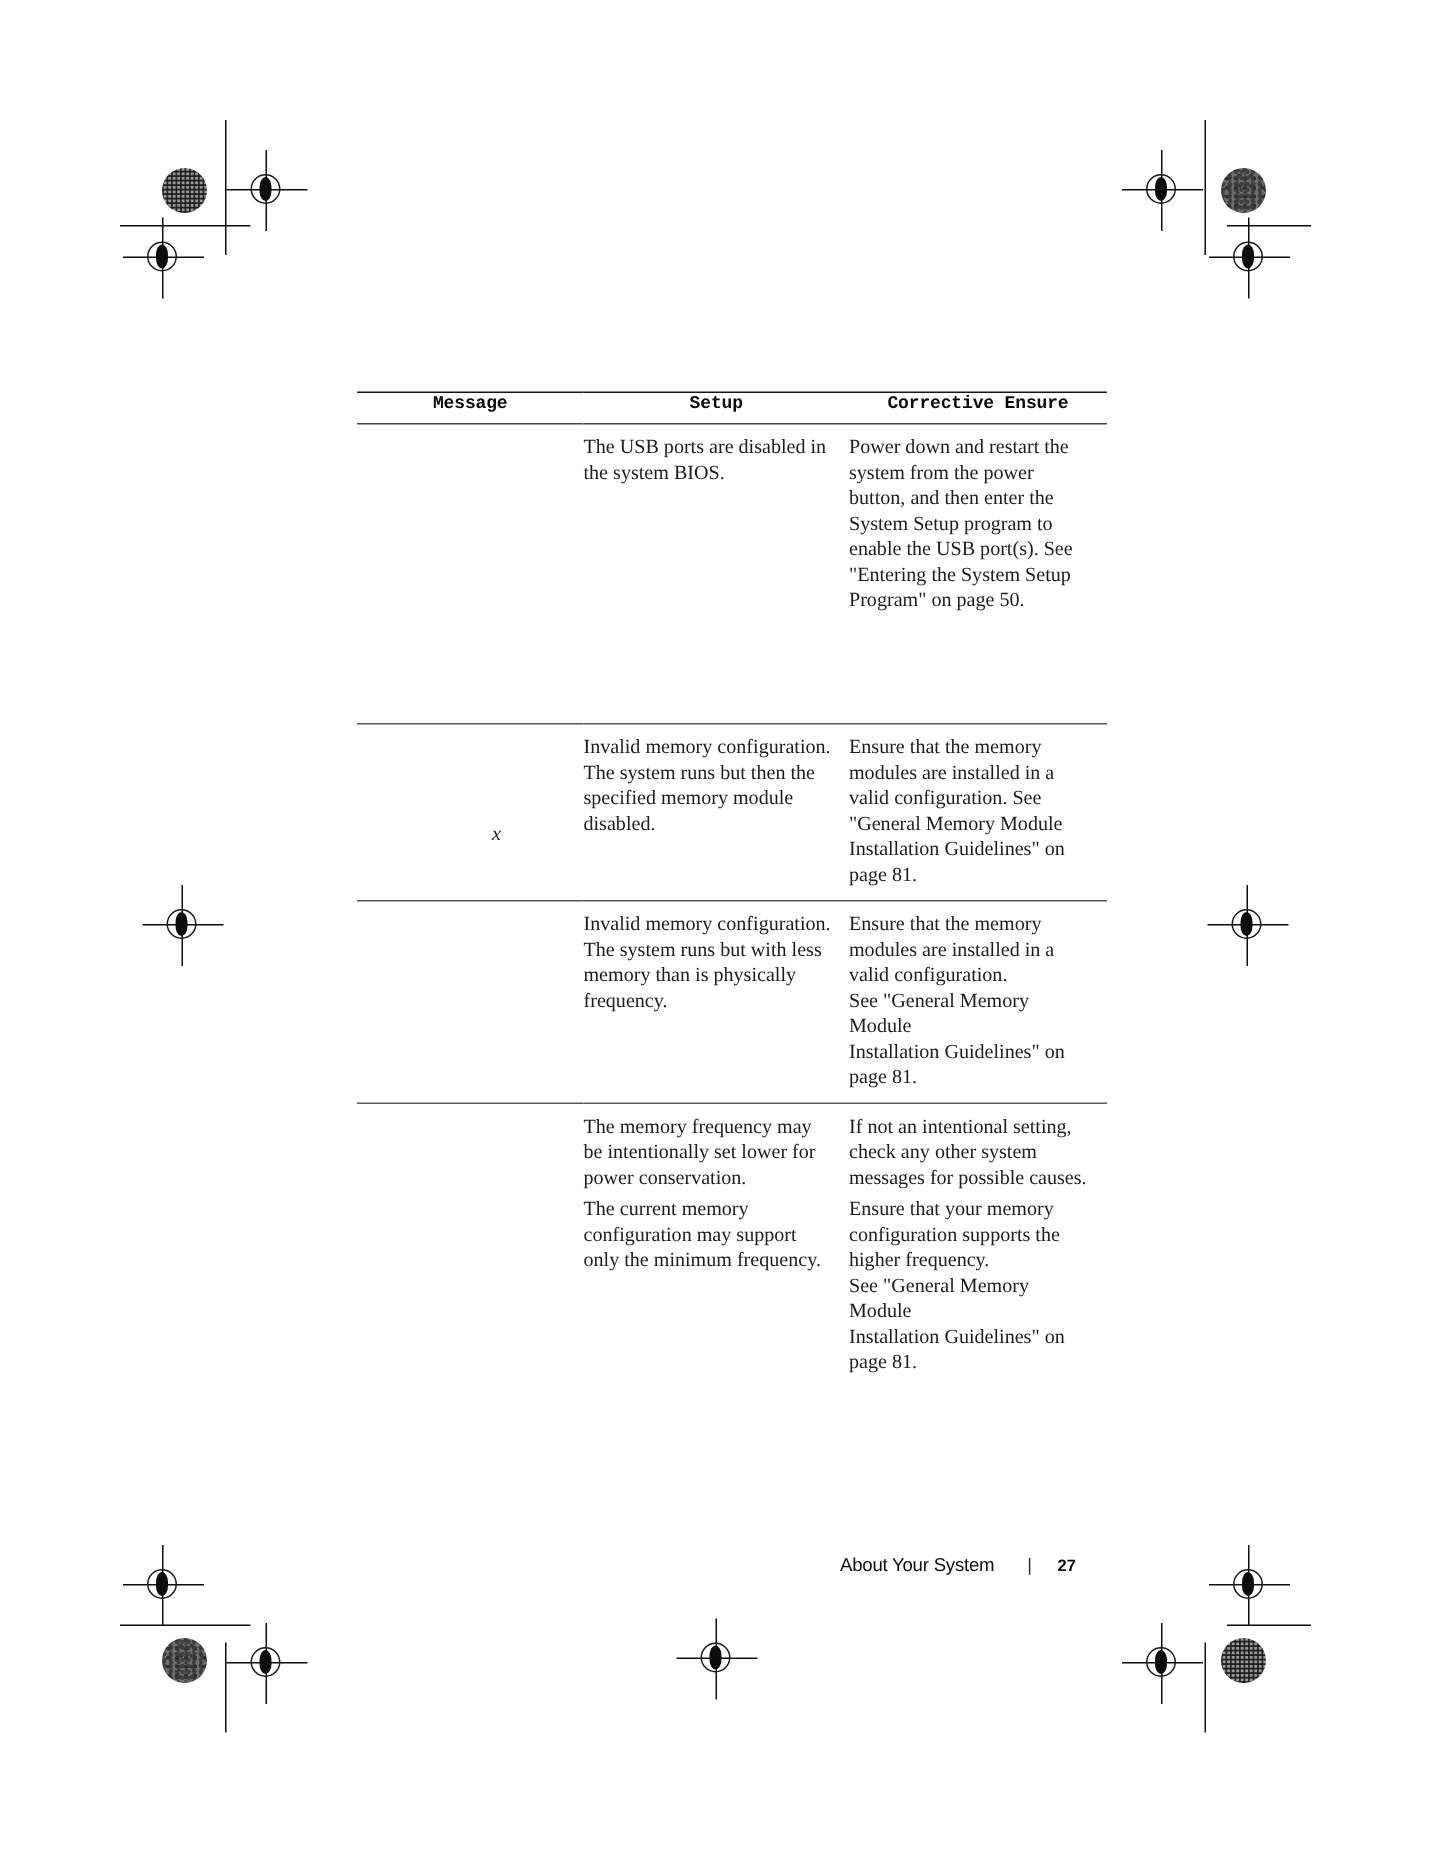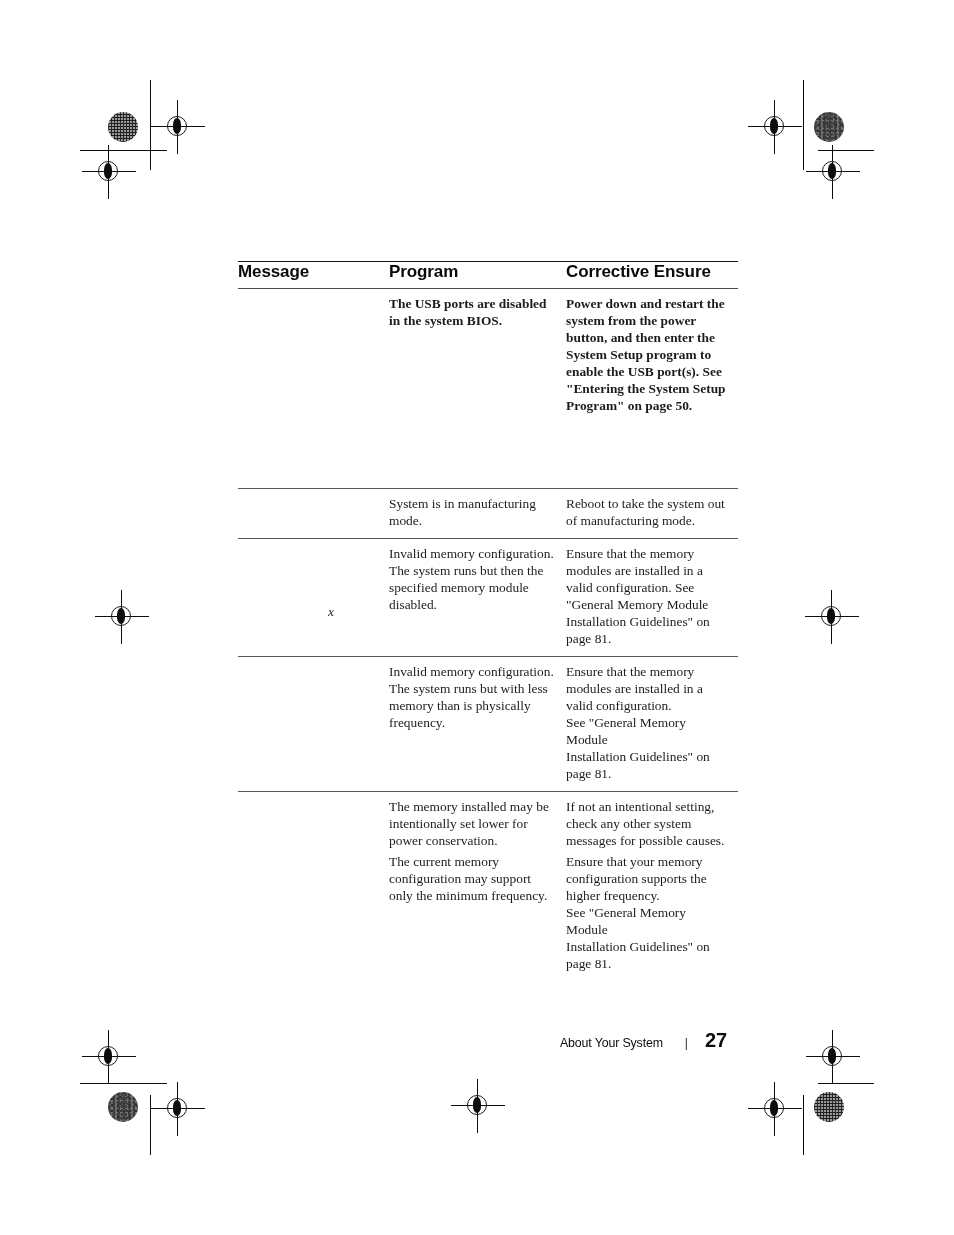--- a/index.html
+++ b/index.html
@@ -92,25 +92,25 @@
     left: 238px;
     top: 261px;
     width: 500px;
     border-collapse: collapse;
   }
   .doc-table col.c-msg   { width: 151px; }
   .doc-table col.c-cause { width: 177px; }
   .doc-table col.c-corr  { width: 172px; }
 
   .doc-table th {
-    font-family: Liberation Sans, sans-serif;
-    font-size: 17px;
+    font-family: Liberation Mono, monospace;
+    font-size: 12px;
     font-weight: bold;
     color: #0a0a0a;
-    text-align: left;
+    text-align: center;
     padding: 0 0 6px 0;
     vertical-align: bottom;
     letter-spacing: -0.1px;
   }
   .doc-table thead tr {
     border-top: 1.9px solid #151515;
     border-bottom: 1.1px solid #4a4a4a;
   }
   .doc-table td {
     font-family: "Liberation Serif", serif;
@@ -159,21 +159,21 @@
     font-size: 12.4px;
     letter-spacing: -0.15px;
     margin-top: 22px;
   }
   .footer-sep {
     font-size: 12px;
     margin: 0 17px 0 22px;
     color: #2a2a2a;
   }
   .footer-page {
-    font-size: 20px;
+    font-size: 11px;
     font-weight: bold;
   }
 </style>
 </head>
 <body>
 
 <div class="page">
 
   <div class="dotpatch fine" style="left:108px; top:112px;"></div>
   <div class="ruleV" style="left:150px; top:80px; height:90px;"></div>
@@ -261,80 +261,69 @@
 
   <table class="doc-table">
     <colgroup>
       <col class="c-msg">
         <col class="c-cause">
         <col class="c-corr">
     </colgroup>
     <thead>
       <tr>
         <th>Message</th>
-        <th>Program</th>
+        <th>Setup</th>
         <th>Corrective Ensure</th>
       </tr>
     </thead>
     <tbody>
 
-      <tr style="height:200px;font-weight:bold;">
+      <tr style="height:200px;">
         <td class="cell-msg">
           <span></span>
         </td>
         <td>
           <p class="para">The USB ports are disabled in the system BIOS.</p>
         </td>
         <td>
           <p class="para">Power down and restart the system from the power button, and then enter the System Setup program to enable the USB port(s). See "Entering the System Setup Program" on page 50.</p>
+        </td>
+      </tr>
+
+
+      <tr>
+        <td class="cell-msg">
+          <span class="msg-var pos-x">x</span>
+        </td>
+        <td>
+          <p class="para">Invalid memory configuration. The system runs but then the specified memory module disabled.</p>
+        </td>
+        <td>
+          <p class="para">Ensure that the memory modules are installed in a valid configuration. See "General Memory Module Installation Guidelines" on page 81.</p>
         </td>
       </tr>
 
       <tr>
         <td class="cell-msg">
           <span></span>
         </td>
         <td>
-          <p class="para">System is in manufacturing mode.</p>
-        </td>
-        <td>
-          <p class="para">Reboot to take the system out of manufacturing mode.</p>
-        </td>
-      </tr>
-
-      <tr>
-        <td class="cell-msg">
-          <span class="msg-var pos-x">x</span>
-        </td>
-        <td>
-          <p class="para">Invalid memory configuration. The system runs but then the specified memory module disabled.</p>
-        </td>
-        <td>
-          <p class="para">Ensure that the memory modules are installed in a valid configuration. See "General Memory Module Installation Guidelines" on page 81.</p>
-        </td>
-      </tr>
-
-      <tr>
-        <td class="cell-msg">
-          <span></span>
-        </td>
-        <td>
           <p class="para">Invalid memory configuration. The system runs but with less memory than is physically frequency.</p>
         </td>
         <td>
           <p class="para keep-breaks">Ensure that the memory modules are installed in a valid configuration.<br>See "General Memory<br>Module<br>Installation Guidelines" on page 81.</p>
         </td>
       </tr>
 
       <tr class="no-rule">
         <td class="cell-msg">
           <span></span>
         </td>
         <td>
-          <p class="para">The memory installed may be intentionally set lower for power conservation.</p>
+          <p class="para">The memory frequency may be intentionally set lower for power conservation.</p>
           <p class="para">The current memory configuration may support only the minimum frequency.</p>
         </td>
         <td>
           <p class="para">If not an intentional setting, check any other system messages for possible causes.</p>
           <p class="para keep-breaks">Ensure that your memory configuration supports the higher frequency.<br>See "General Memory<br>Module<br>Installation Guidelines" on page 81.</p>
         </td>
       </tr>
 
     </tbody>
   </table>

